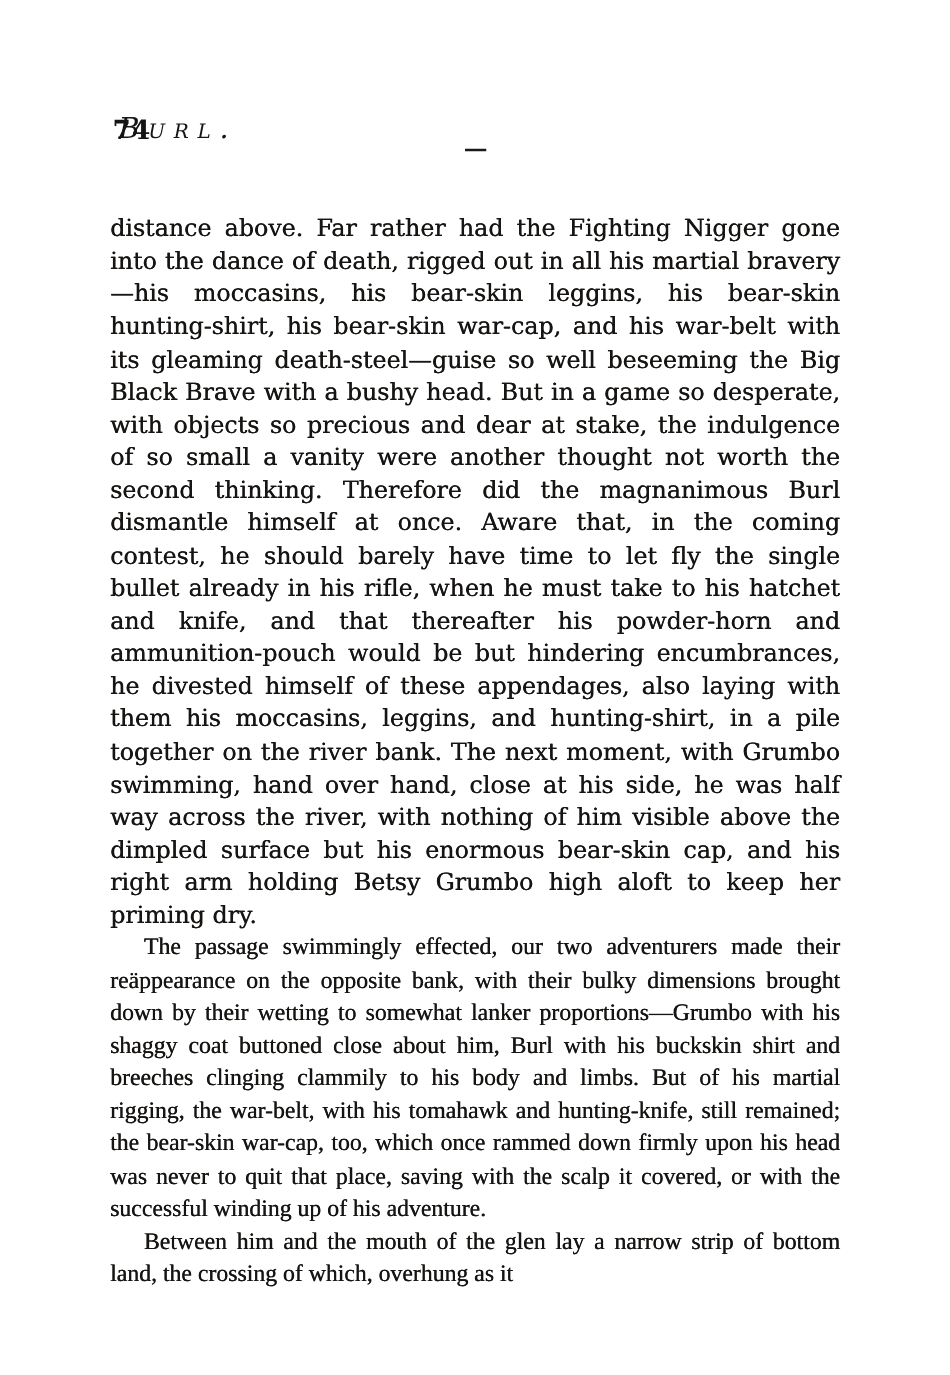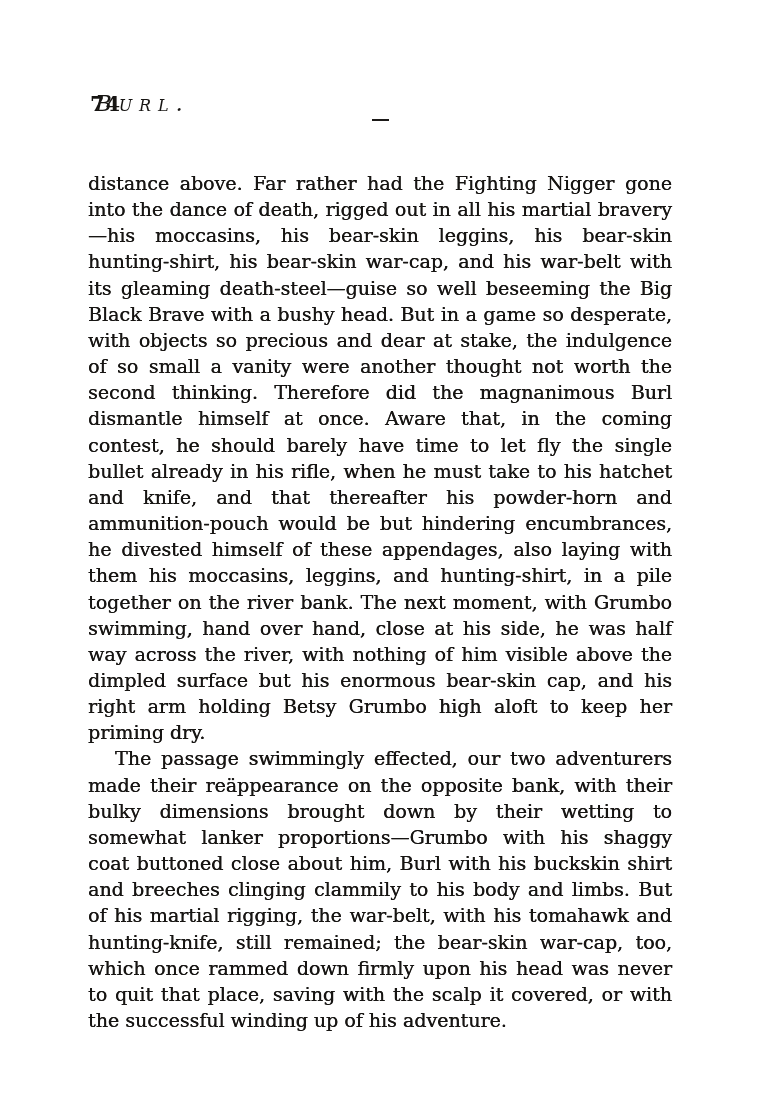--- a/index.html
+++ b/index.html
@@ -57,31 +57,33 @@
     text-align: justify;
     text-shadow: 0.3px 0 0 currentColor; 
     margin-top: 43px;
   }
   .text-block p {
     margin: 0;
     padding: 0;
   }
   .text-block p.indent {
     text-indent: 27px;
+    font-family: Liberation Serif, serif;
   }
 </style>
 </head>
 <body>
 
 <div class="page">
 
   <header class="running-head">
     <span class="page-number">74</span>
     <span class="running-title">Burl.</span>
     <span class="title-rule"></span>
   </header>
 
   <main class="text-block">
     <p>distance above.  Far rather had the Fighting Nigger gone into the dance of death, rigged out in all his martial bravery—his moccasins, his bear-skin leggins, his bear-skin hunting-shirt, his bear-skin war-cap, and his war-belt with its gleaming death-steel—guise so well beseeming the Big Black Brave with a bushy head.  But in a game so desperate, with objects so precious and dear at stake, the indulgence of so small a vanity were another thought not worth the second thinking.  Therefore did the magnanimous Burl dismantle himself at once.  Aware that, in the coming contest, he should barely have time to let fly the single bullet already in his rifle, when he must take to his hatchet and knife, and that thereafter his powder-horn and ammunition-pouch would be but hindering encumbrances, he divested himself of these appendages, also laying with them his moccasins, leggins, and hunting-shirt, in a pile together on the river bank.  The next moment, with Grumbo swimming, hand over hand, close at his side, he was half way across the river, with nothing of him visible above the dimpled surface but his enormous bear-skin cap, and his right arm holding Betsy Grumbo high aloft to keep her priming dry.</p>
     <p class="indent">The passage swimmingly effected, our two adventurers made their reäppearance on the opposite bank, with their bulky dimensions brought down by their wetting to somewhat lanker proportions—Grumbo with his shaggy coat buttoned close about him, Burl with his buckskin shirt and breeches clinging clammily to his body and limbs.  But of his martial rigging, the war-belt, with his tomahawk and hunting-knife, still remained; the bear-skin war-cap, too, which once rammed down firmly upon his head was never to quit that place, saving with the scalp it covered, or with the successful winding up of his adventure.</p>
+    <p class="indent">Between him and the mouth of the glen lay a narrow strip of bottom land, the crossing of which, overhung as it</p>
   </main>
 
 </div>
 
 </body></html>

